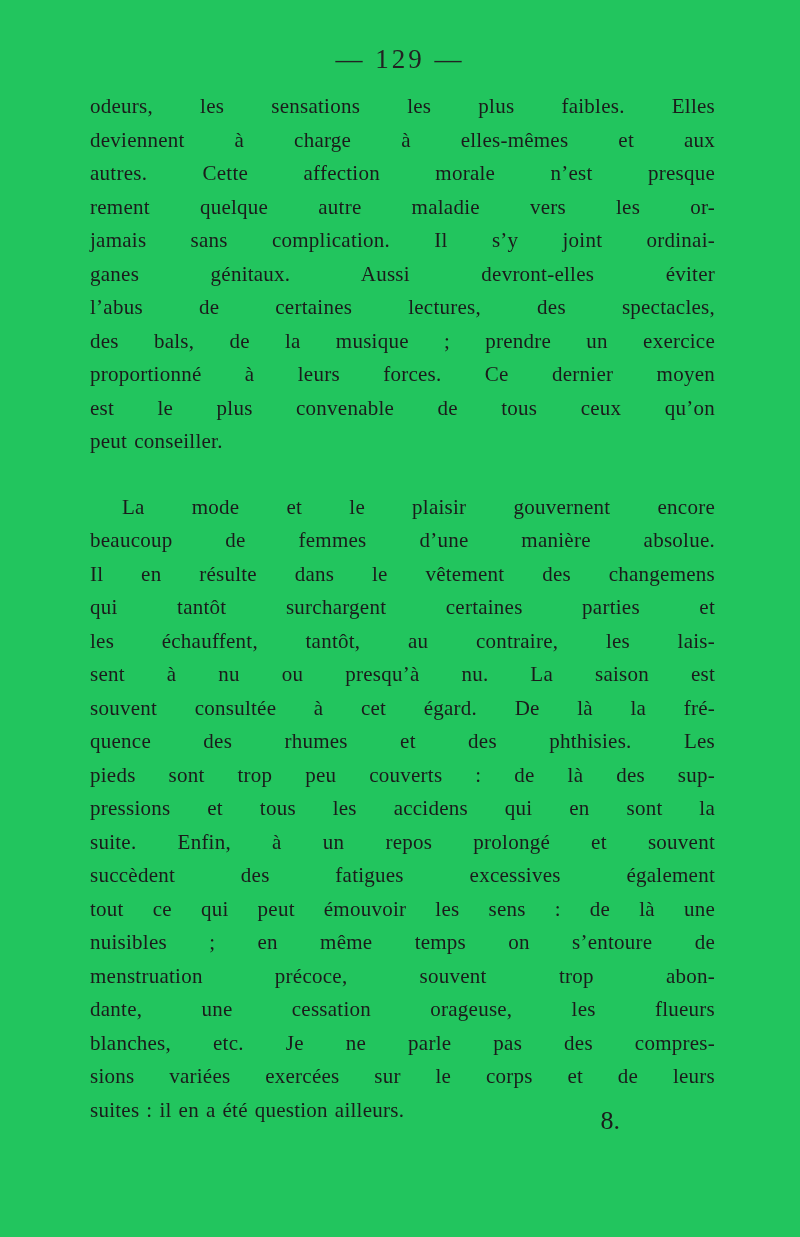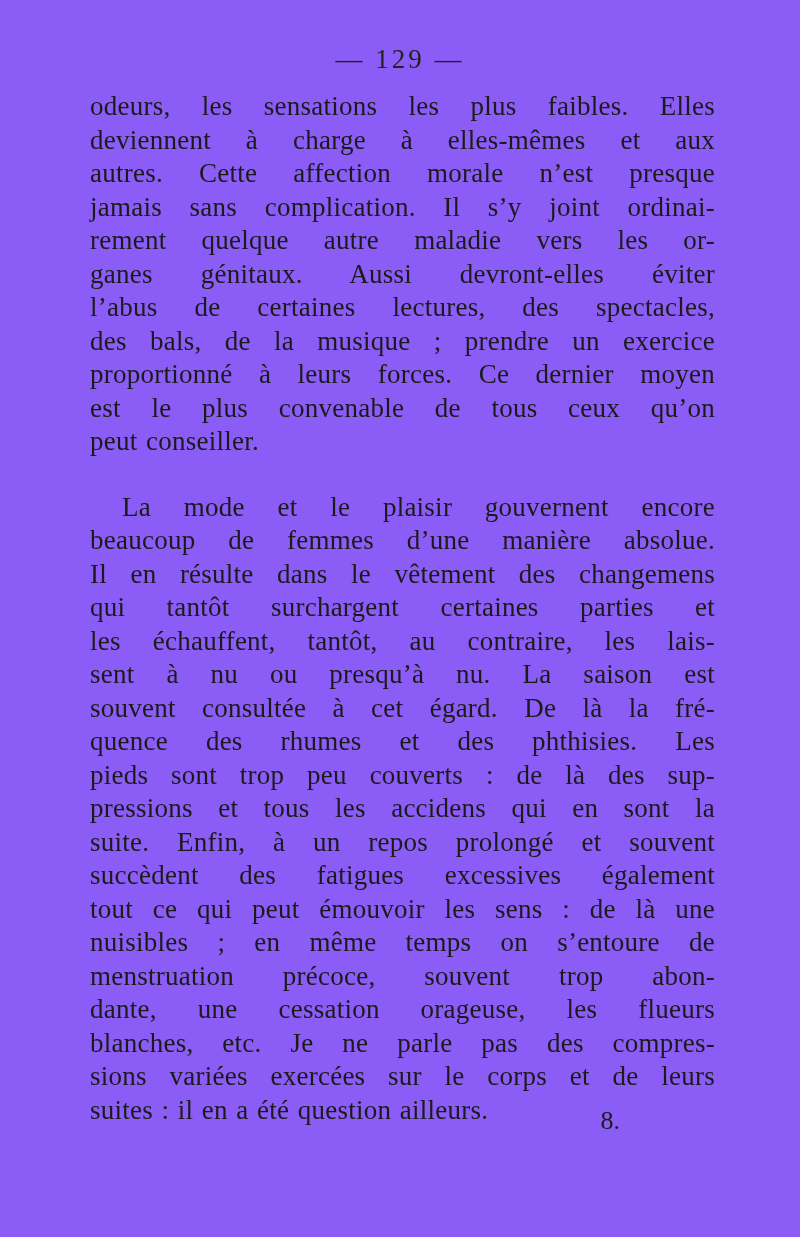--- a/index.html
+++ b/index.html
@@ -9,40 +9,40 @@
   body {
     width: 800px;
     height: 1237px;
     background: #ffffff;
     overflow: hidden;
   }
   .scan-page {
     position: relative;
     width: 800px;
     height: 1237px;
-    background: #8b5cf6;
+    background: #22c55e;
     color: #1b1b1b;
     font-family: "Liberation Serif", "DejaVu Serif", serif;
   }
   .page-header {
     position: absolute;
     top: 44px;
     left: 0;
     width: 100%;
     text-align: center;
     font-size: 27px;
     letter-spacing: 3px;
     color: #222;
   }
   .text-block {
     position: absolute;
     top: 90px;
     left: 90px;
     width: 625px;
-    font-size: 27px;
+    font-size: 21px;
     line-height: 33.5px;
     color: #1b1b1b;
   }
   .paragraph {
     margin: 0;
     padding: 0;
   }
   .line {
     text-align: justify;
     text-align-last: justify;
@@ -73,22 +73,22 @@
 <body>
 
 <div class="scan-page">
   <div class="page-header">— 129 —</div>
 
   <div class="text-block">
     <div class="paragraph">
         <div class="line">odeurs, les sensations les plus faibles. Elles</div>
         <div class="line">deviennent à charge à elles-mêmes et aux</div>
         <div class="line">autres. Cette affection morale n’est presque</div>
+        <div class="line">rement quelque autre maladie vers les or-</div>
         <div class="line">jamais sans complication. Il s’y joint ordinai-</div>
-        <div class="line">rement quelque autre maladie vers les or-</div>
         <div class="line">ganes génitaux. Aussi devront-elles éviter</div>
         <div class="line">l’abus de certaines lectures, des spectacles,</div>
         <div class="line">des bals, de la musique ; prendre un exercice</div>
         <div class="line">proportionné à leurs forces. Ce dernier moyen</div>
         <div class="line">est le plus convenable de tous ceux qu’on</div>
         <div class="line last-line">peut conseiller.</div>
       </div>
     <div class="paragraph indent-first">
         <div class="line">La mode et le plaisir gouvernent encore</div>
         <div class="line">beaucoup de femmes d’une manière absolue.</div>

